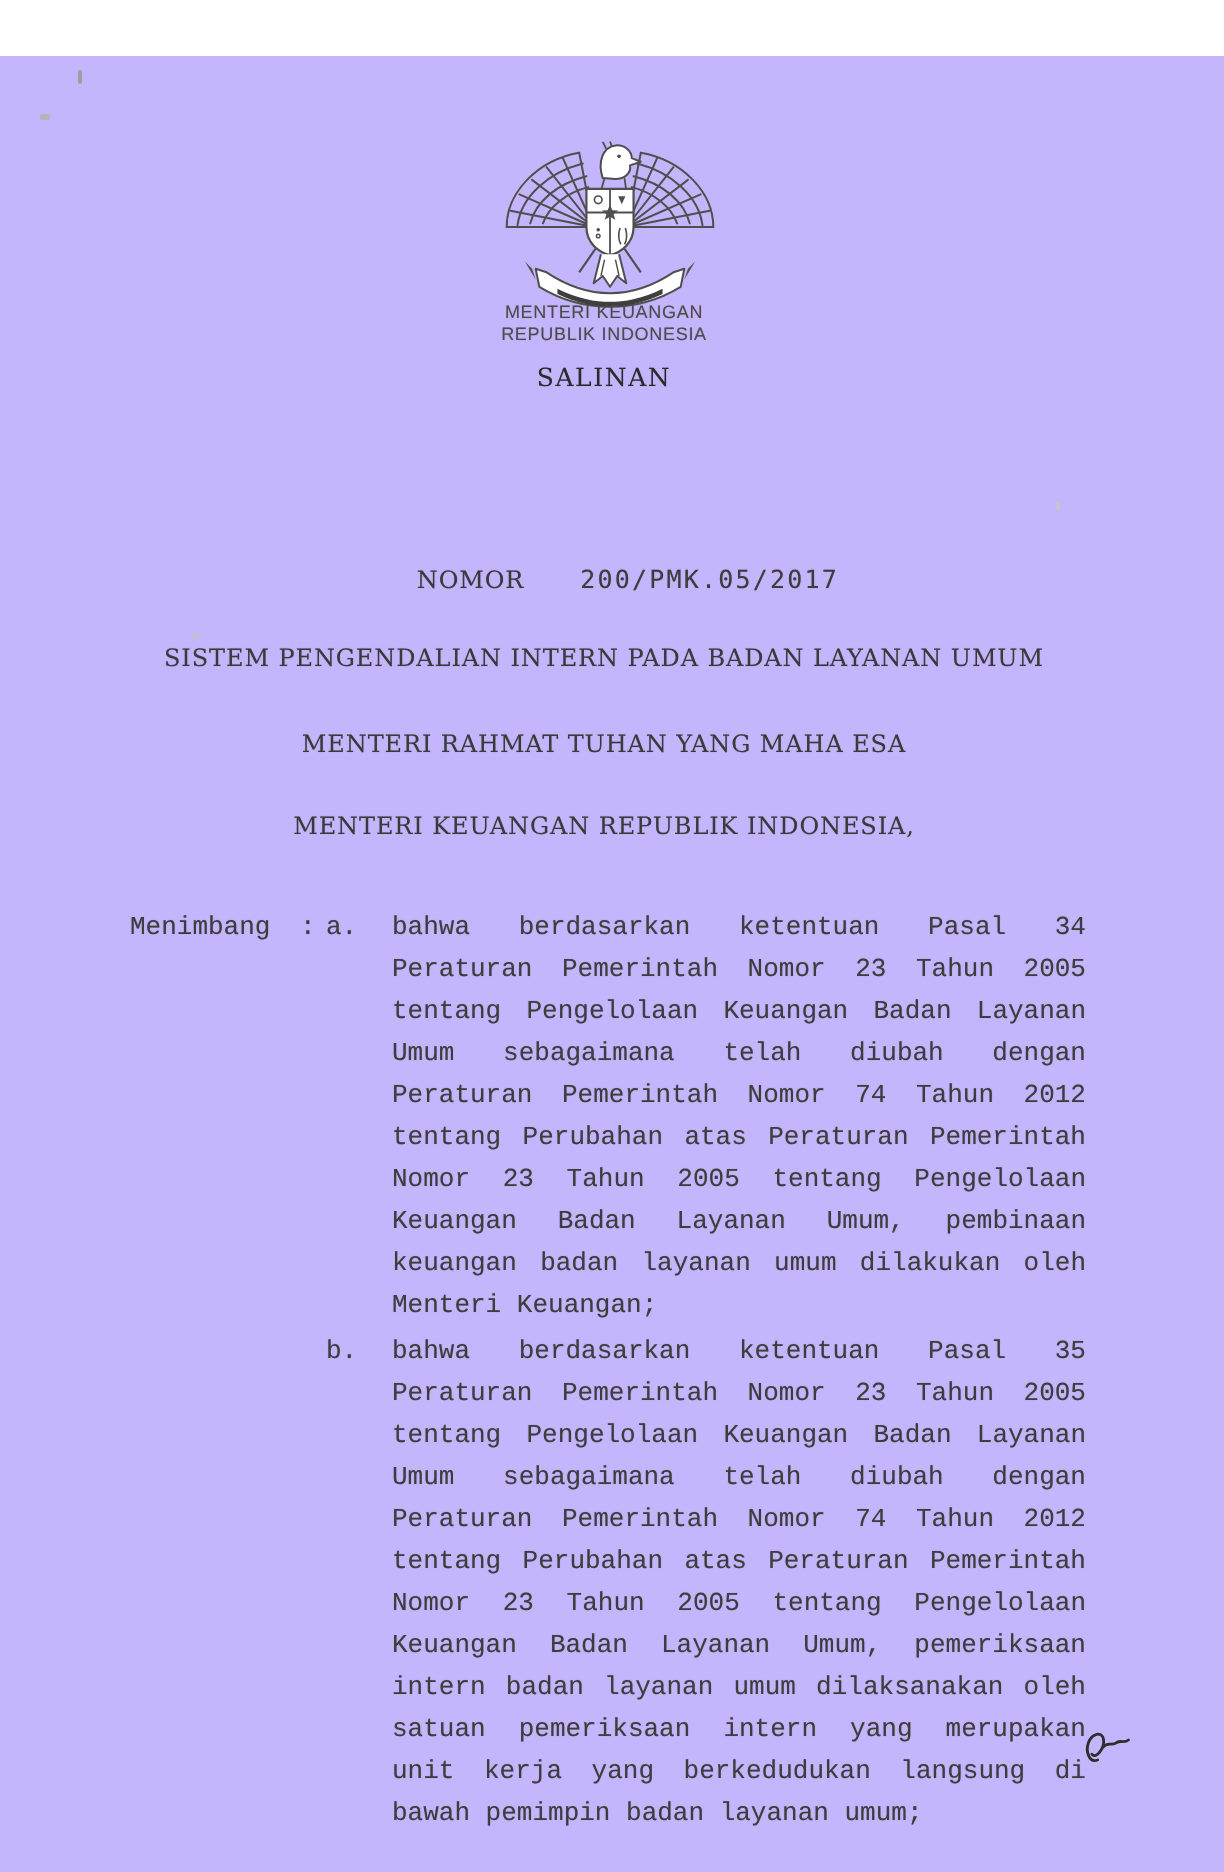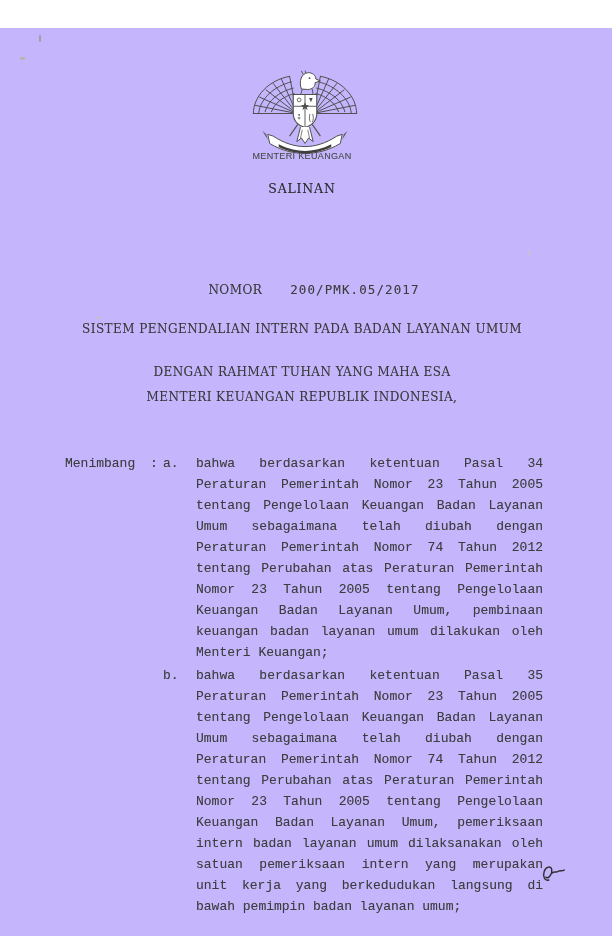--- a/index.html
+++ b/index.html
@@ -74,29 +74,30 @@
       <path d="M62 66 L60 75 M68 66 L70 75" stroke="#4f4f4f" stroke-width="0.8" fill="none"></path>
 
       <path d="M18 67 L24 77 L22 71 Z" fill="#4f4f4f"></path>
       <path d="M112 67 L106 77 L108 71 Z" fill="#4f4f4f"></path>
       <path d="M24 71 L30 73 C42 81 54 84.5 65 84.5 C76 84.5 88 81 100 73 L106 71 L104 81 C90 89.5 77 92 65 92 C53 92 40 89.5 26 81 Z" fill="#ffffff" stroke="#4f4f4f" stroke-width="1.1" stroke-linejoin="round"></path>
       <path d="M36 82 C47 87.5 57 89.3 65 89.3 C73 89.3 83 87.5 94 82 L94 85 C83 90.3 73 92 65 92 C57 92 47 90.3 36 85 Z" fill="#3f3f3f"></path>
     </svg>
   </div>
 
   <div class="center-line ministry" style="top:123px;">MENTERI KEUANGAN</div>
+  <div class="center-line ministry" style="top:134px;">REPUBLIK INDONESIA</div>
   <div class="center-line salinan" style="top:153px;">SALINAN</div>
 
   <div class="center-line" style="top:251px;padding-left:12px;">
     <span class="title-line nomor-label">NOMOR</span><span class="mono">200/PMK.05/2017</span>
   </div>
   <div class="center-line title-line" style="top:294px;">SISTEM PENGENDALIAN INTERN PADA BADAN LAYANAN UMUM</div>
 
-  <div class="center-line title-line" style="top:337px;">DENGAN RAHMAT TUHAN YANG MAHA ESA</div>
-  <div class="center-line title-line" style="top:362px;">MENTERI KEUANGAN REPUBLIK INDONESIA,</div>
+  <div class="center-line title-line" style="top:337px;">MENTERI RAHMAT TUHAN YANG MAHA ESA</div>
+  <div class="center-line title-line" style="top:378px;">MENTERI KEUANGAN REPUBLIK INDONESIA,</div>
 
   <div class="consider">
     <span class="c-cell">Menimbang</span>
     <span class="c-cell">:</span>
     <span class="c-cell">a.</span>
     <p class="c-text">bahwa berdasarkan ketentuan Pasal 34 Peraturan Pemerintah Nomor 23 Tahun 2005 tentang Pengelolaan Keuangan Badan Layanan Umum sebagaimana telah diubah dengan Peraturan Pemerintah Nomor 74 Tahun 2012 tentang Perubahan atas Peraturan Pemerintah Nomor 23 Tahun 2005 tentang Pengelolaan Keuangan Badan Layanan Umum, pembinaan keuangan badan layanan umum dilakukan oleh Menteri Keuangan;</p>
 
     <span class="c-cell"></span>
     <span class="c-cell"></span>
     <span class="c-cell">b.</span>

